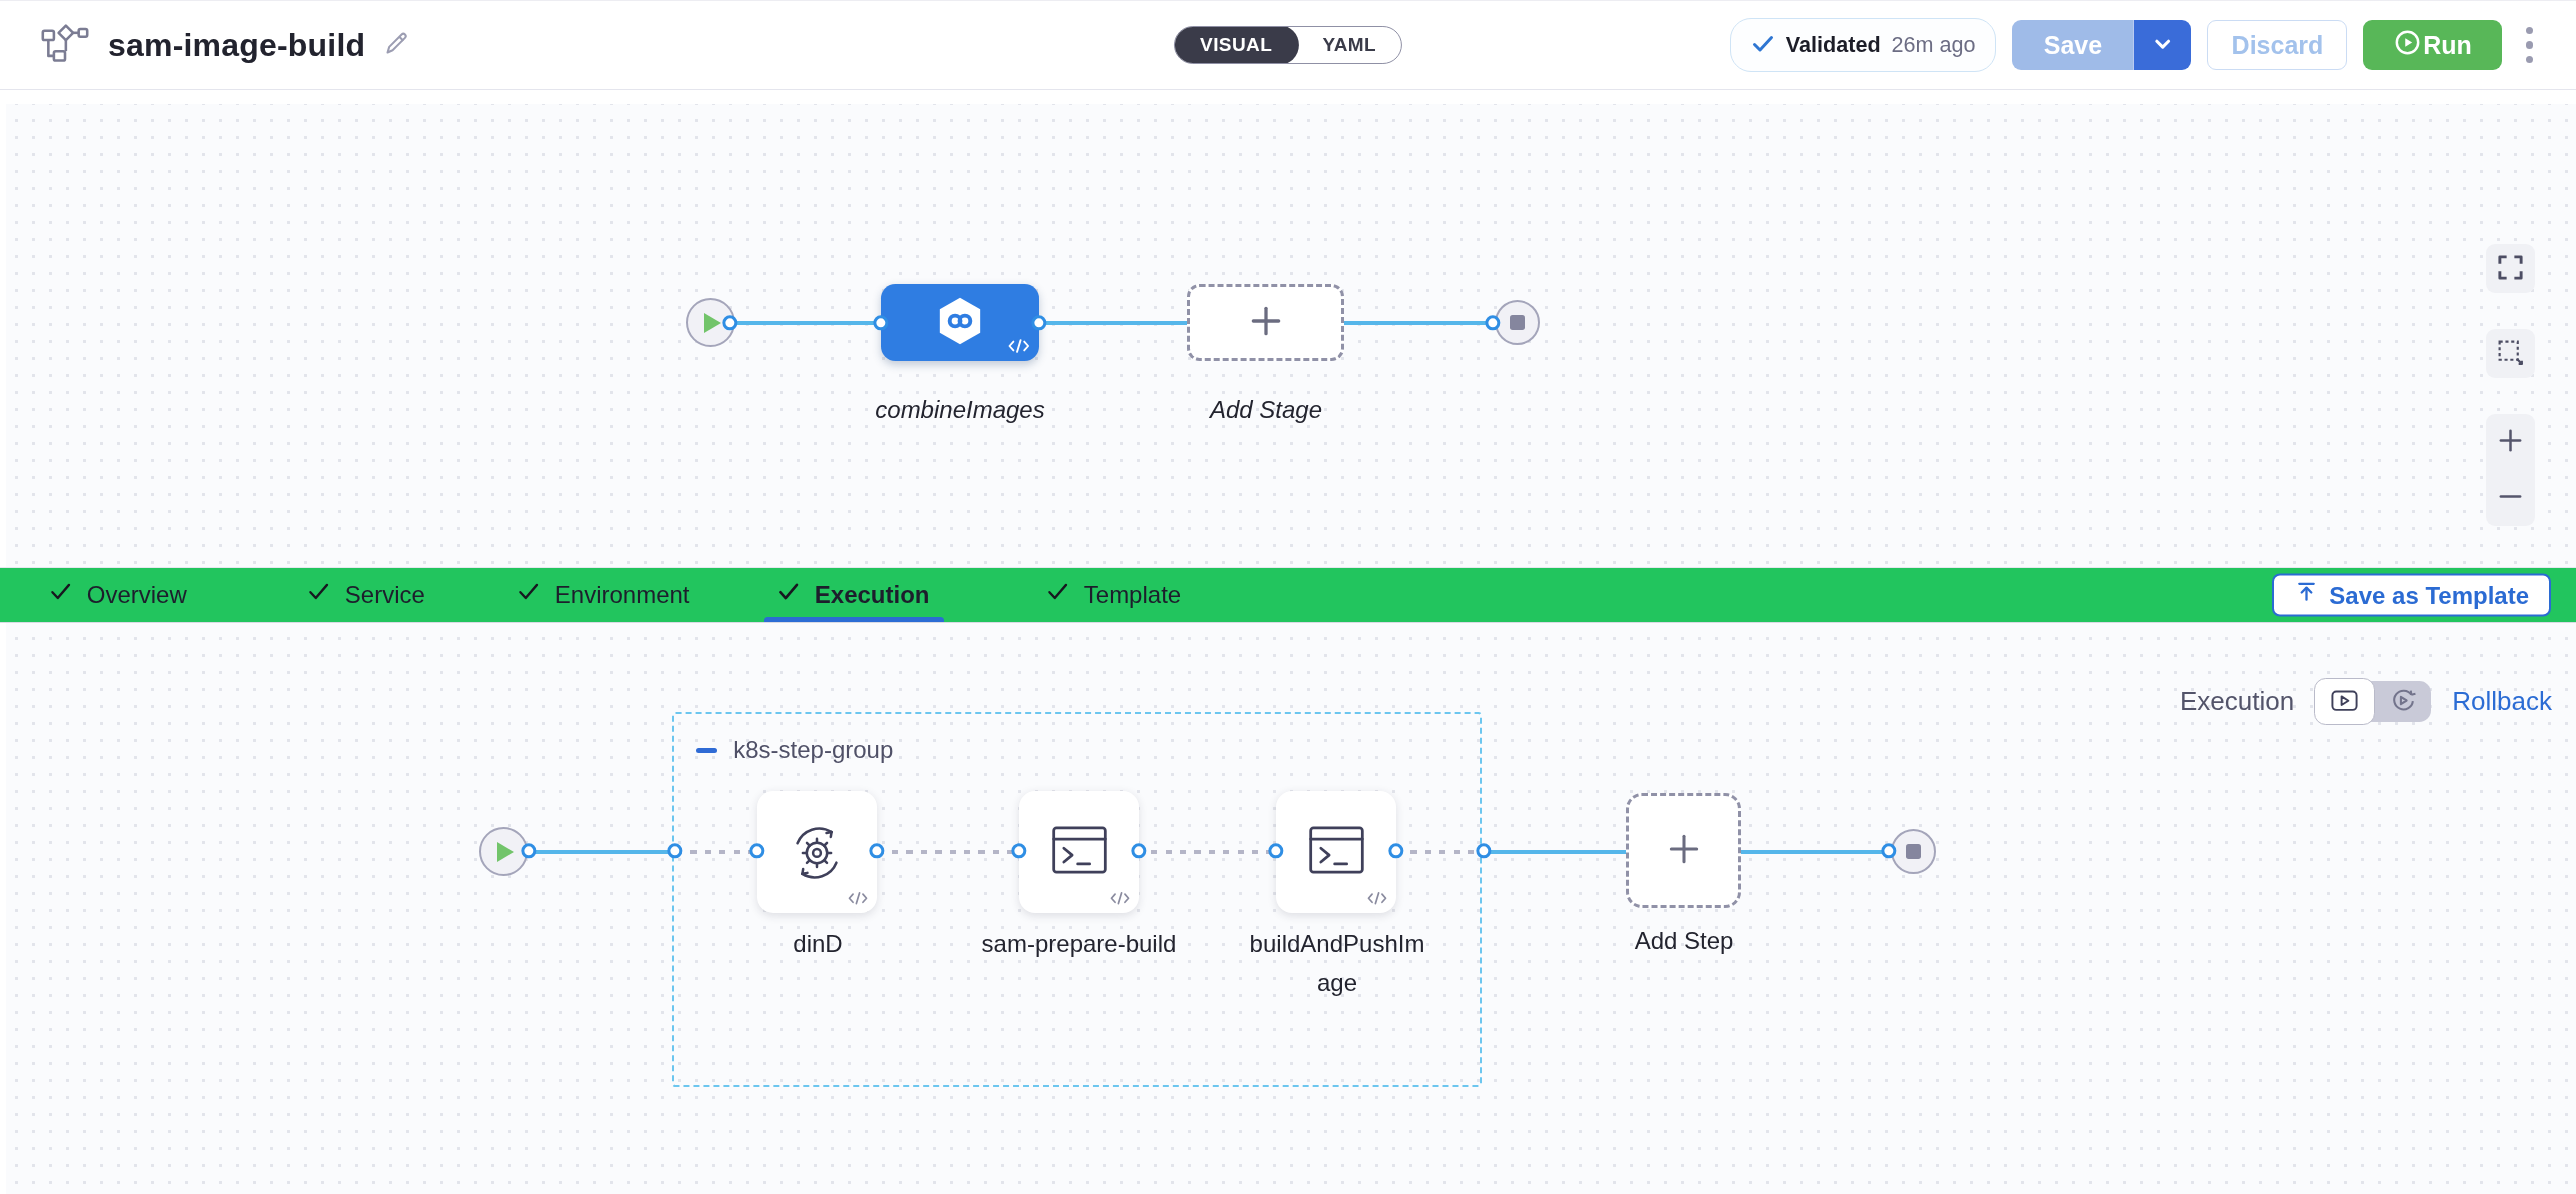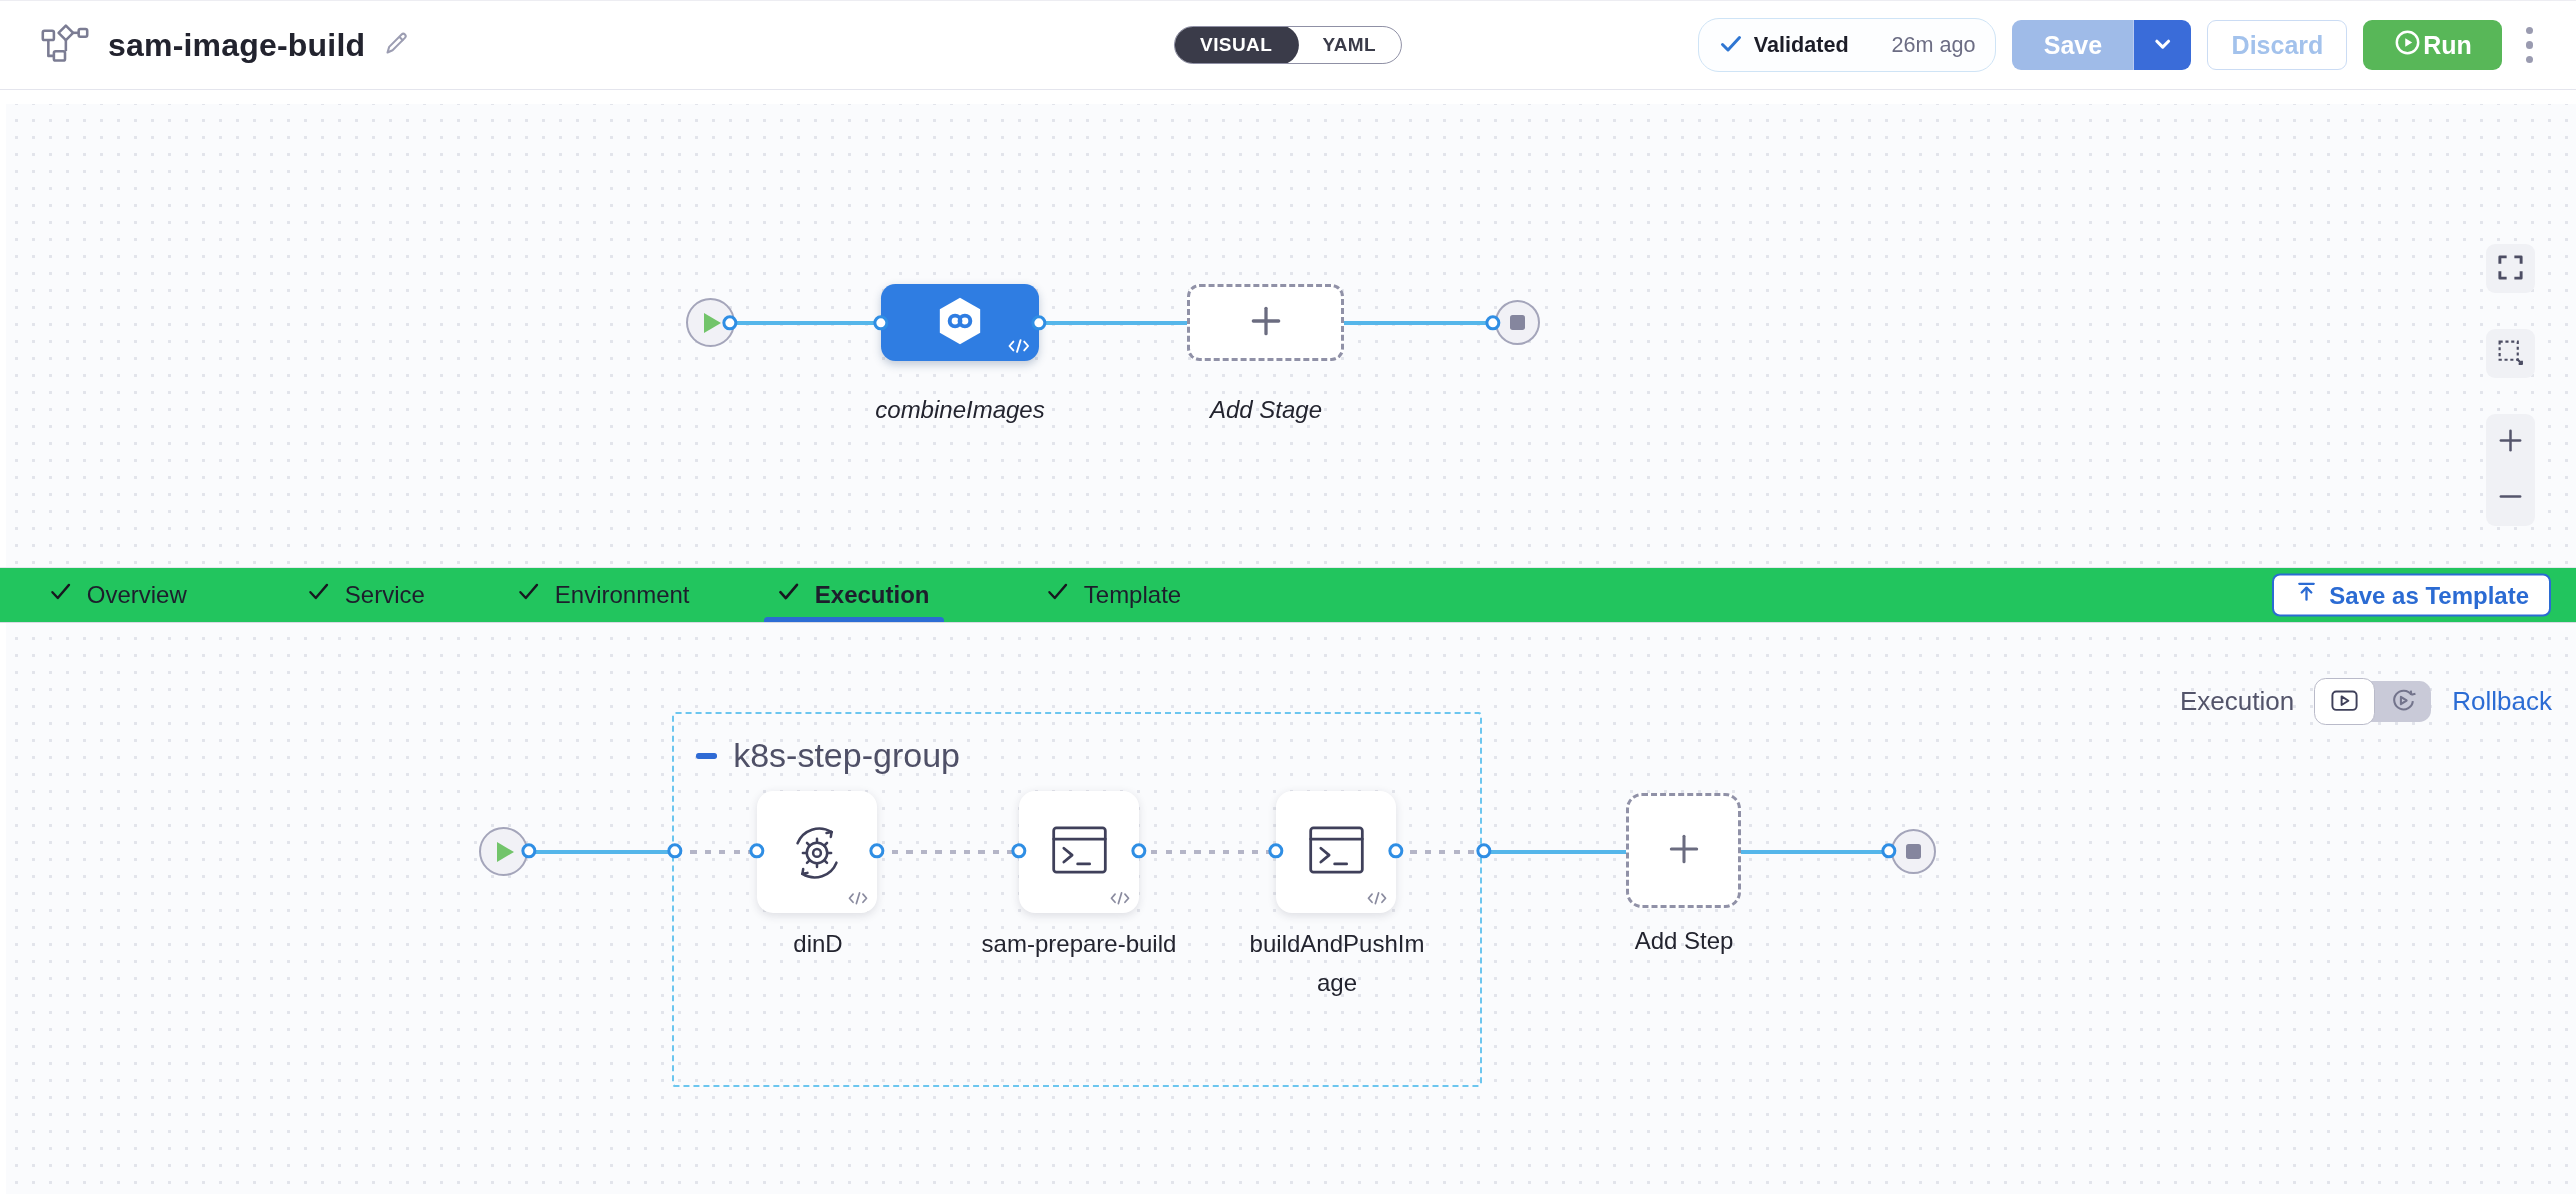--- a/index.html
+++ b/index.html
@@ -13,21 +13,21 @@
   .page-title { font-size:32px; font-weight:bold; color:#22232e; letter-spacing:0.2px; }
   .mode-toggle { position:absolute; left:50%; top:50%; transform:translate(-50%,-50%); display:flex; align-items:center;
                  border:1.8px solid #8f90a5; border-radius:21.6px; height:38px; background:#fff; overflow:hidden; }
   .mode-seg { padding:0 25px; height:38px; display:flex; align-items:center; font-size:19px; font-weight:bold;
               letter-spacing:0.4px; color:#3a3b49; cursor:pointer; }
   .mode-seg.active { background:#3a3b49; color:#fff; border-radius:20px; margin:-1.8px; height:40px; padding:0 27px; }
   .header-right { position:absolute; right:36px; top:0; height:100%; display:flex; align-items:center; gap:16px; }
   .validated-badge { display:flex; align-items:center; gap:10.8px; height:54px; padding:0 20px;
                      border:1.8px solid #cfe4f6; border-radius:21px; background:#fdfeff; }
   .validated-label { font-size:21.6px; font-weight:bold; color:#1c1d28; }
-  .validated-time { font-size:21.6px; color:#6c6d84;margin-left:32px; }
+  .validated-time { font-size:21.6px; color:#6c6d84; }
   .btn { height:50px; display:flex; align-items:center; justify-content:center; border-radius:9px;
          font-size:25px; font-weight:bold; cursor:pointer; }
   .save-split { display:flex; align-items:stretch; height:50px; border-radius:9px; overflow:hidden; }
   .save-main { width:121px; background:#9fbbe8; color:#fff; display:flex; align-items:center; justify-content:center;
                font-size:25px; font-weight:bold; }
   .save-caret { width:58px; background:#3a6cd9; display:flex; align-items:center; justify-content:center;
                 border-left:1.8px solid rgba(255,255,255,.65); }
   .discard-btn { width:140px; background:#fff; border:1.8px solid #cbdcf4; color:#a3c2ec; }
   .run-btn { width:139px; background:#58b758; color:#fff; gap:2px; }
   .kebab { display:flex; flex-direction:column; gap:7.2px; padding:5.4px 7.2px; cursor:pointer; }
@@ -83,21 +83,21 @@
   .mode-row .rollback-label { font-size:26px; color:#2b6cd4; cursor:pointer; }
   .exec-toggle { position:relative; width:115px; height:41px; background:#c9cad8; border-radius:11.7px; cursor:pointer; }
   .exec-toggle .seg-on { position:absolute; left:-1.8px; top:-2.7px; width:61px; height:47px; background:#fff;
                          border:1.8px solid #b9bac9; border-radius:11.7px; display:flex; align-items:center; justify-content:center; }
   .exec-toggle .seg-off { position:absolute; right:0; top:0; width:54px; height:41px; display:flex; align-items:center; justify-content:center; }
 
   .step-group { position:absolute; left:672px; top:90px; width:810px; height:375px; border:2.2px dashed #6cc6ef;
                 border-radius:3.6px; z-index:2; }
   .group-head { position:absolute; left:21.6px; top:21.6px; display:flex; align-items:center; gap:16px; }
   .collapse-minus { width:21.6px; height:5.4px; background:#2f6bd5; border-radius:2.7px; cursor:pointer; margin-top:1.8px; }
-  .group-name { font-size:34px; color:#4f5067; }
+  .group-name { font-size:24px; color:#4f5067; }
 
   .step-card { position:absolute; width:120px; height:122px; background:#fff; border-radius:16px; z-index:3;
                box-shadow:0 2.7px 9px rgba(40,41,61,.13); display:flex; align-items:center; justify-content:center; cursor:pointer; }
 </style>
 </head>
 <body>
 
 <div class="header">
   <div class="header-left">
     <span>

